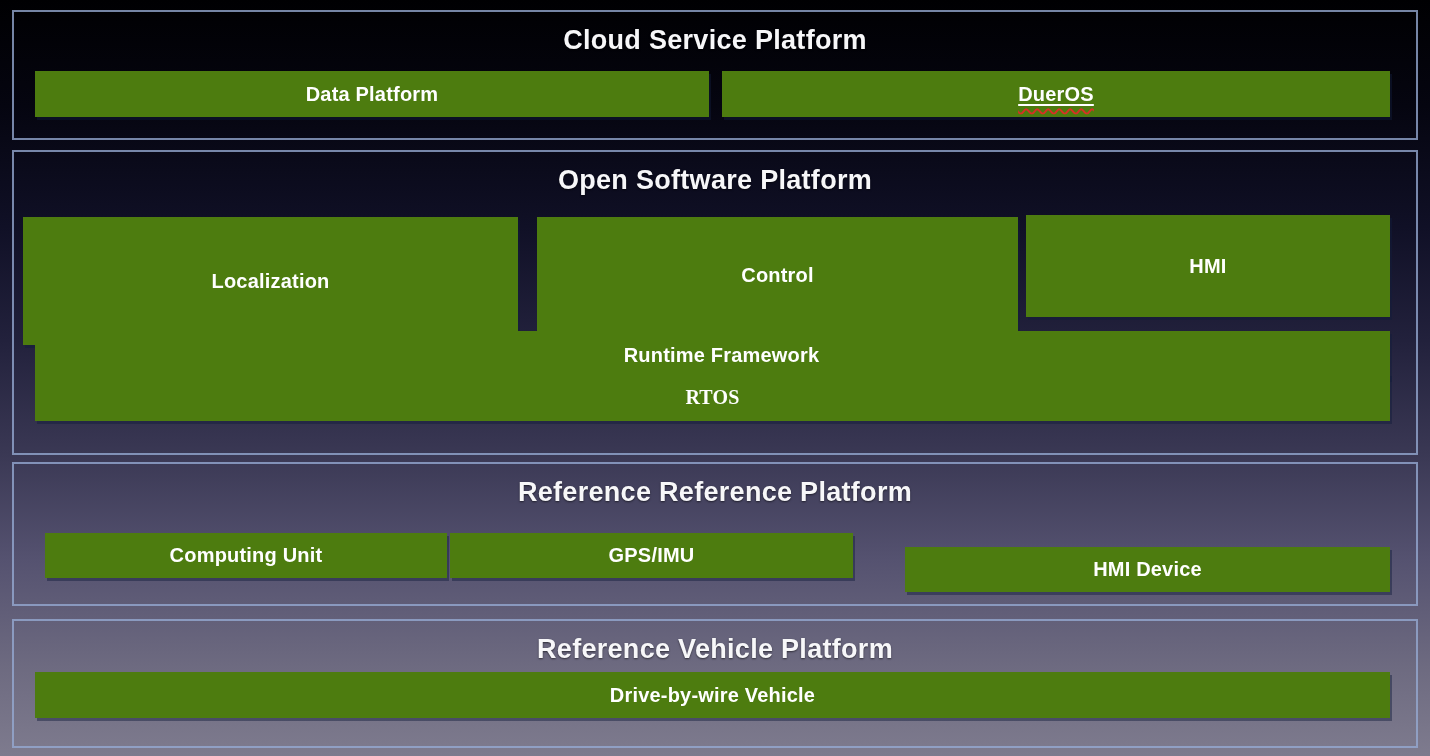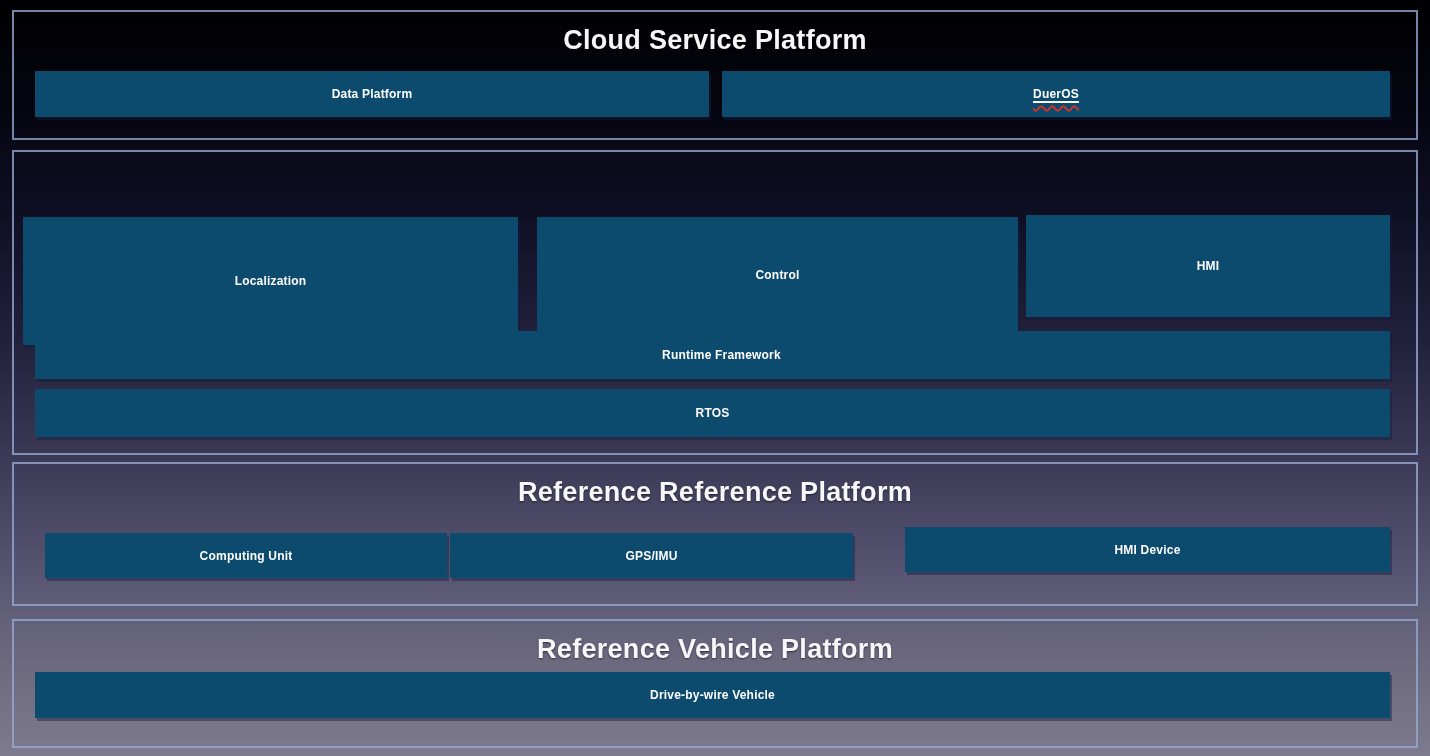--- a/index.html
+++ b/index.html
@@ -34,27 +34,27 @@
     top: 13px;
     text-align: center;
     font-size: 27px;
     font-weight: bold;
     color: #f7f7f9;
     letter-spacing: 0.3px;
     text-shadow: 0 1px 2px rgba(0,0,0,0.55);
   }
   .box {
     position: absolute;
-    background: #0c4a6e;
+    background: #4d7c0f;
     box-shadow: 2px 3px 0 rgba(18, 28, 60, 0.45);
     display: flex;
     align-items: center;
     justify-content: center;
     color: #ffffff;
-    font-size: 12px;
+    font-size: 20px;
     font-weight: bold;
     letter-spacing: 0.2px;
     box-sizing: border-box;
   }
   .u-wavy {
     text-decoration-line: underline;
     text-decoration-style: wavy;
     text-decoration-color: #d93025;
     text-decoration-thickness: 2px;
     text-underline-offset: 7px;
@@ -75,44 +75,45 @@
 
   
   #box-data-platform { left: 21px;  top: 59px; width: 674px; height: 46px; }
   #box-dueros        { left: 708px; top: 59px; width: 668px; height: 46px; }
 
   
   #box-localization  { left: 9px;   top: 65px;  width: 495px;  height: 128px; }
   #box-control       { left: 523px;  top: 65px;  width: 481px;  height: 116px; }
   #box-hmi           { left: 1012px; top: 63px;  width: 364px;  height: 102px; }
   #box-runtime       { left: 21px;   top: 179px; width: 1355px; height: 48px; padding-left: 18px; }
-  #box-rtos          { left: 21px;   top: 237px; width: 1355px; height: 48px; }
+  #box-rtos          { left: 21px;   top: 221px; width: 1355px; height: 48px; font-family: Liberation Serif, serif; }
 
   
   #box-computing-unit { left: 31px;  top: 69px; width: 402px; height: 45px; }
   #box-gps-imu        { left: 436px; top: 69px; width: 403px; height: 45px; }
-  #box-hmi-device     { left: 891px; top: 63px; width: 485px; height: 45px; }
+  #box-hmi-device     { left: 891px; top: 83px; width: 485px; height: 45px; }
 
   
   #box-drive-by-wire  { left: 21px;  top: 51px; width: 1355px; height: 46px; }
 </style>
 </head>
 <body>
 
 <div class="section" id="sec-cloud">
   <div class="section-title">Cloud Service Platform</div>
   <div class="box" id="box-data-platform">
     <span>Data Platform</span>
   </div>
   <div class="box" id="box-dueros">
     <span class="u-wavy"><span class="u-solid">DuerOS</span></span>
   </div>
 </div>
 
 <div class="section" id="sec-software">
+  <div class="section-title">Open Software Platform</div>
   <div class="box" id="box-localization">
     <span>Localization</span>
   </div>
   <div class="box" id="box-control">
     <span>Control</span>
   </div>
   <div class="box" id="box-hmi">
     <span>HMI</span>
   </div>
   <div class="box" id="box-runtime">

